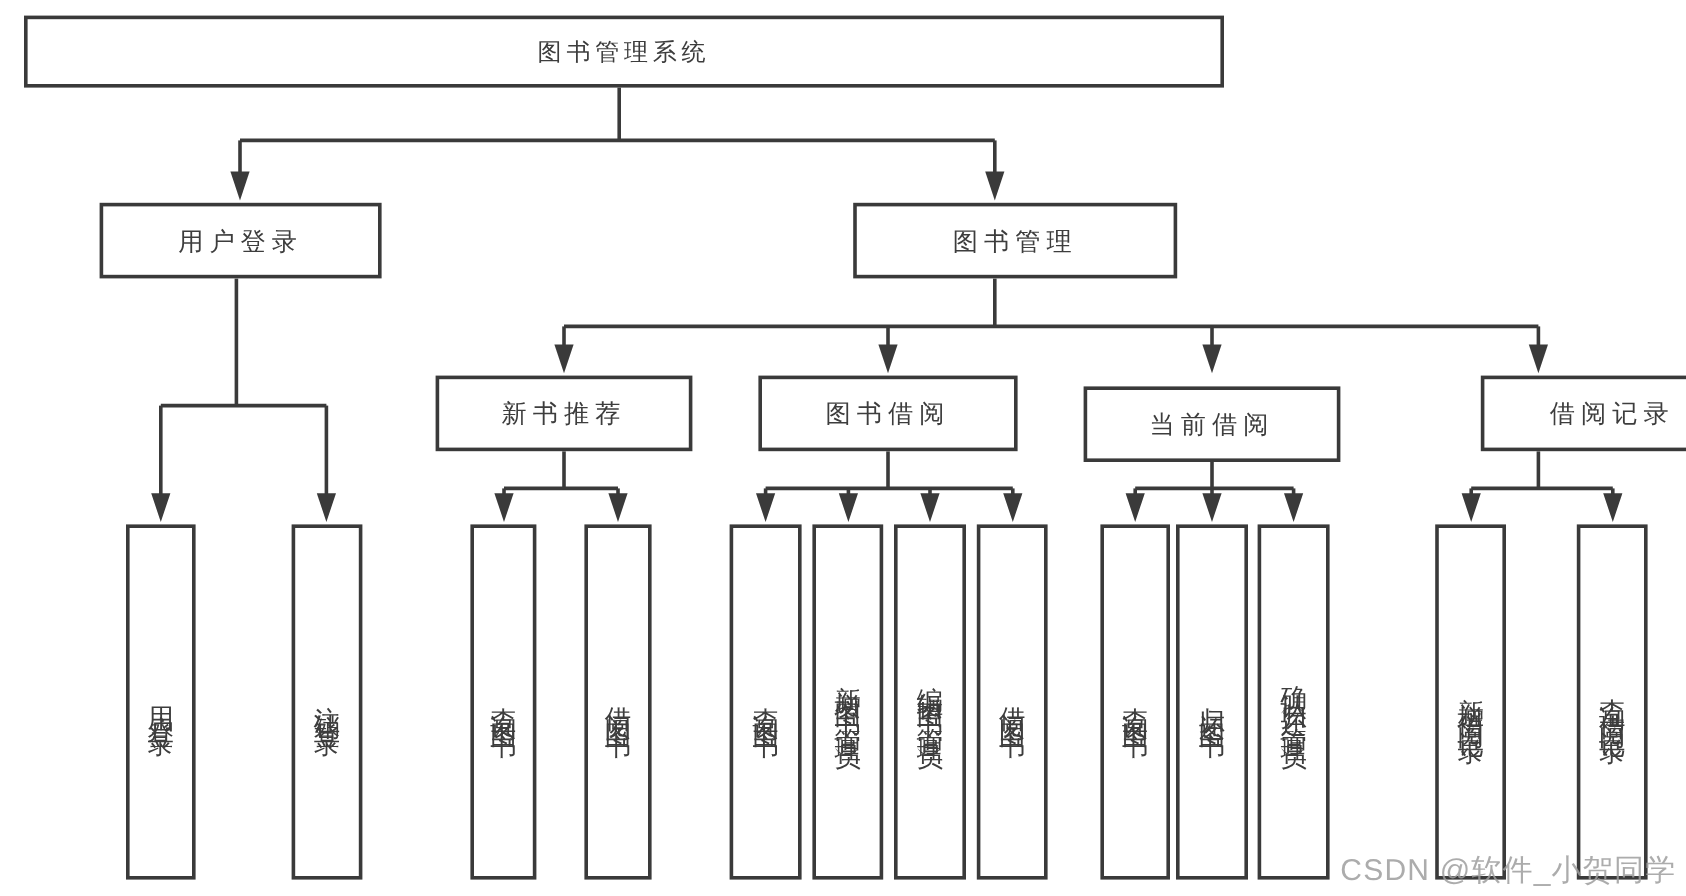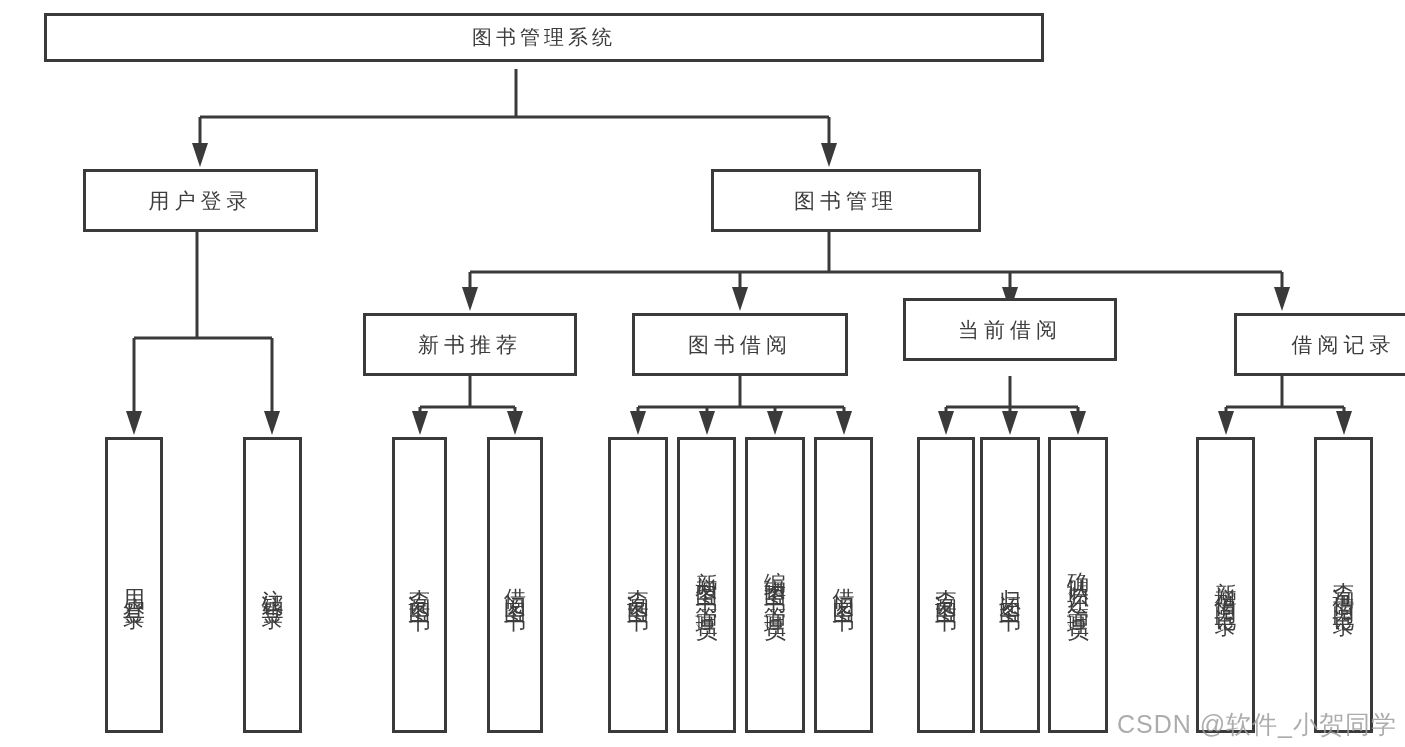--- a/index.html
+++ b/index.html
@@ -119,38 +119,38 @@
       <polygon points="767,411 783,411 775,435"></polygon>
       <polygon points="836,411 852,411 844,435"></polygon>
       <polygon points="938,411 954,411 946,435"></polygon>
       <polygon points="1002,411 1018,411 1010,435"></polygon>
       <polygon points="1070,411 1086,411 1078,435"></polygon>
       <polygon points="1218,411 1234,411 1226,435"></polygon>
       <polygon points="1336,411 1352,411 1344,435"></polygon>
     </g>
   </svg>
 
-  <div class="node h-node root-node" style="left:20px; top:13px; width:1000px; height:49px;margin-left:24px;">
+  <div class="node h-node root-node" style="left:20px; top:13px; width:1000px; height:60px;">
     <span>图书管理系统</span>
   </div>
 
   <div class="node h-node" style="left:83px; top:169px; width:235px; height:63px;">
     <span>用户登录</span>
   </div>
   <div class="node h-node" style="left:711px; top:169px; width:270px; height:63px;">
     <span>图书管理</span>
   </div>
 
   <div class="node h-node" style="left:363px; top:313px; width:214px; height:63px;text-align:center;">
     <span>新书推荐</span>
   </div>
   <div class="node h-node" style="left:632px; top:313px; width:216px; height:63px;text-align:right;">
     <span>图书借阅</span>
   </div>
-  <div class="node h-node" style="left:903px; top:298px; width:214px; height:63px;">
+  <div class="node h-node" style="left:903px; top:322px; width:214px; height:63px;">
     <span>当前借阅</span>
   </div>
   <div class="node h-node" style="left:1234px; top:313px; width:219px; height:63px;">
     <span>借阅记录</span>
   </div>
 
   <div class="node leaf" style="left:105px; top:437px; width:58px; height:296px;">
     <span>用户登录</span>
   </div>
   <div class="node leaf" style="left:243px; top:437px; width:59px; height:296px;">

